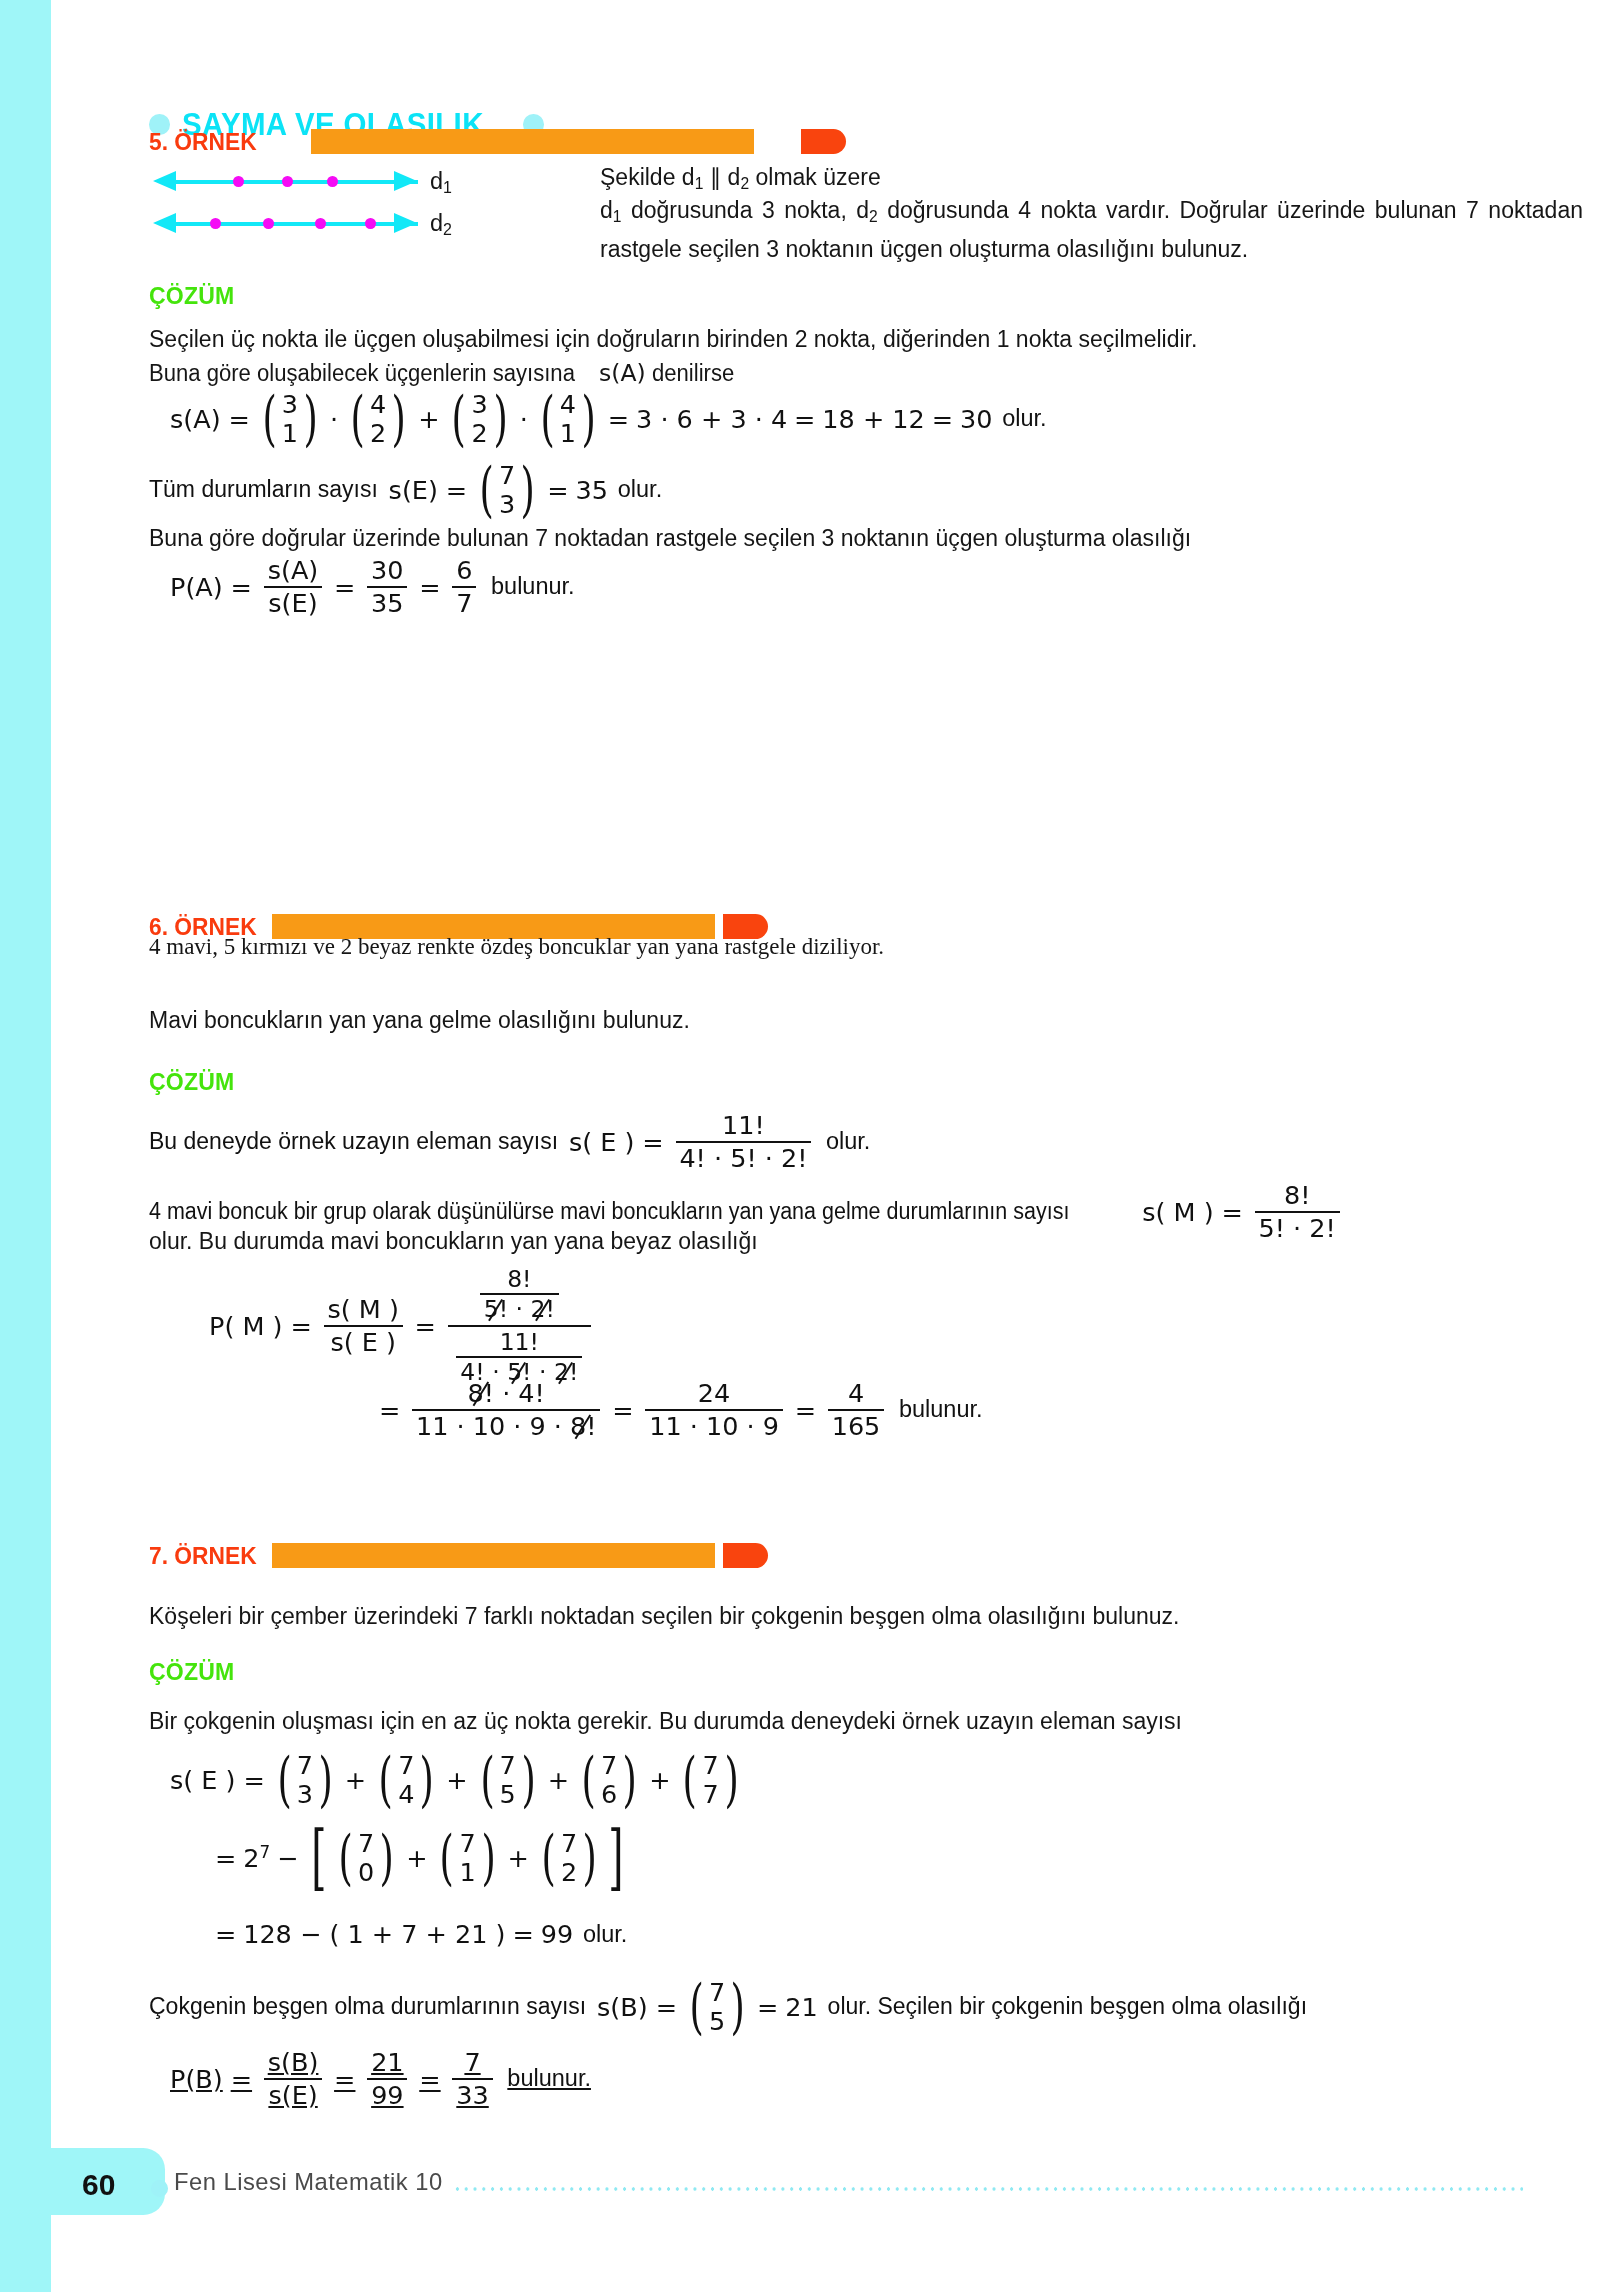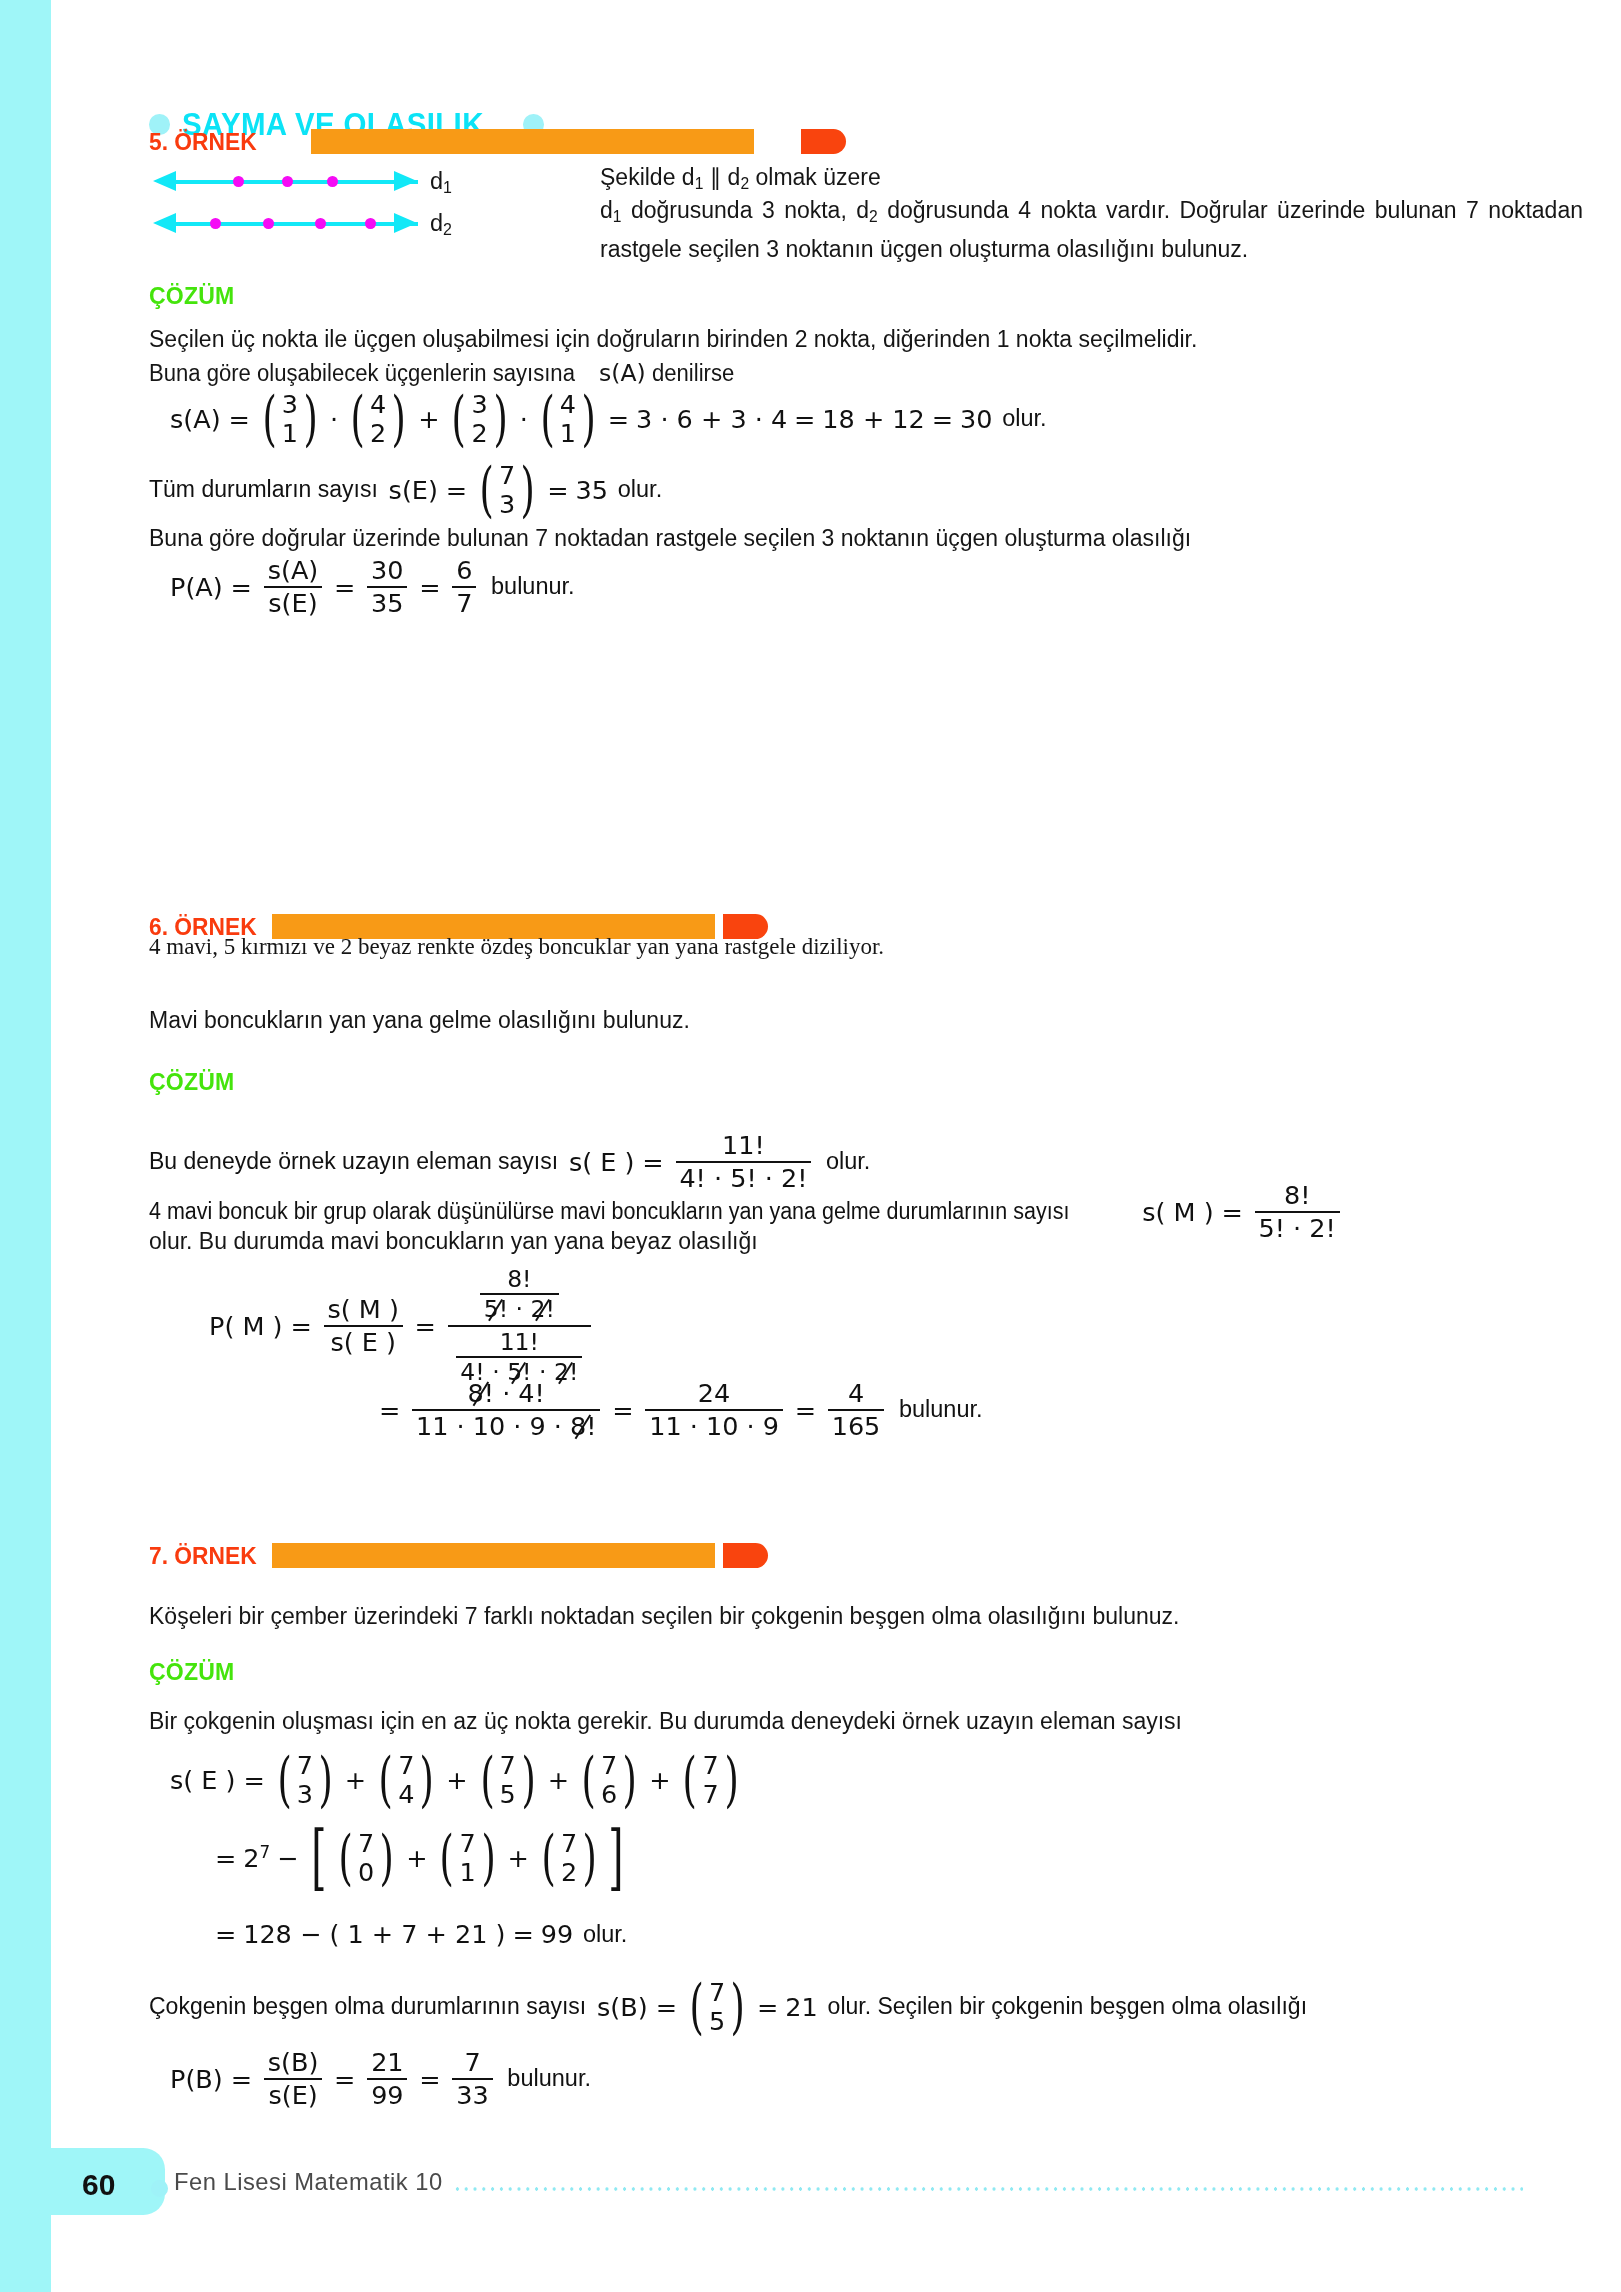--- a/index.html
+++ b/index.html
@@ -319,21 +319,21 @@
     <span class="label">6. ÖRNEK</span>
     <span class="bar" style="width:443px;"></span>
     <span class="cap"></span>
   </div>
 
   <div class="para" style="left:98px;top:930px;width:1372px;font-family:Liberation Serif, serif;">4 mavi, 5 kırmızı ve 2 beyaz renkte özdeş boncuklar yan yana rastgele diziliyor.</div>
   <div class="para" style="left:98px;top:1004px;width:1372px;">Mavi boncukların yan yana gelme olasılığını bulunuz.</div>
 
   <div class="cozum" style="top:1068px;">ÇÖZÜM</div>
 
-  <div class="math" style="left:98px;top:1110px;margin-top:20px;">
+  <div class="math" style="left:98px;top:1110px;">
     <span style="font-family:'Liberation Sans Narrow','Liberation Sans',sans-serif;font-size:23px;margin-right:9.8px;">Bu deneyde örnek uzayın eleman sayısı</span>
     <span class="tok">s( E )</span>
     <span class="op">=</span>
     <span class="frac">
       <span class="num">11!</span>
       <span class="bar"></span>
       <span class="den">4! · 5! · 2!</span>
     </span>
     <span style="margin-left:9.8px;font-family:'Liberation Sans Narrow','Liberation Sans',sans-serif;font-size:23.5px;">olur.</span>
   </div>
@@ -522,21 +522,21 @@
           <span>7</span>
           <span>5</span>
         </span>
         <span class="paren">)</span>
       </span>
     <span class="op">=</span>
     <span>21</span>
     <span style="margin-left:9.8px;font-family:'Liberation Sans Narrow','Liberation Sans',sans-serif;font-size:23px;">olur. Seçilen bir çokgenin beşgen olma olasılığı</span>
   </div>
 
-  <div class="math" style="left:118px;top:2047px;">
+  <div class="math" style="left:118px;top:2047px;text-decoration:underline;">
     <span class="tok">P(B)</span>
     <span class="op">=</span>
     <span class="frac">
       <span class="num">s(B)</span>
       <span class="bar"></span>
       <span class="den">s(E)</span>
     </span>
     <span class="op">=</span>
     <span class="frac">
       <span class="num">21</span>

